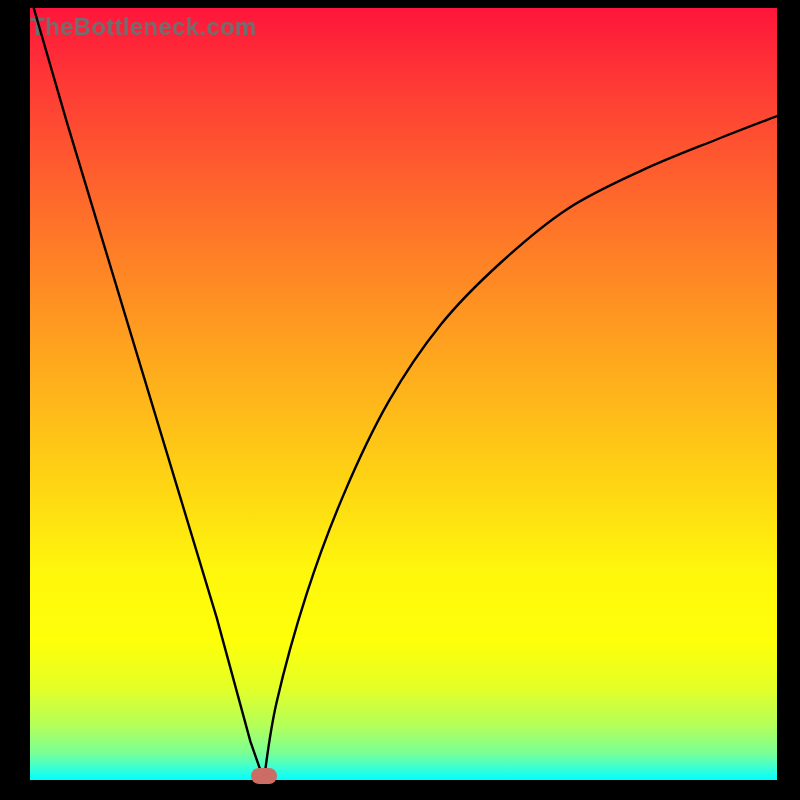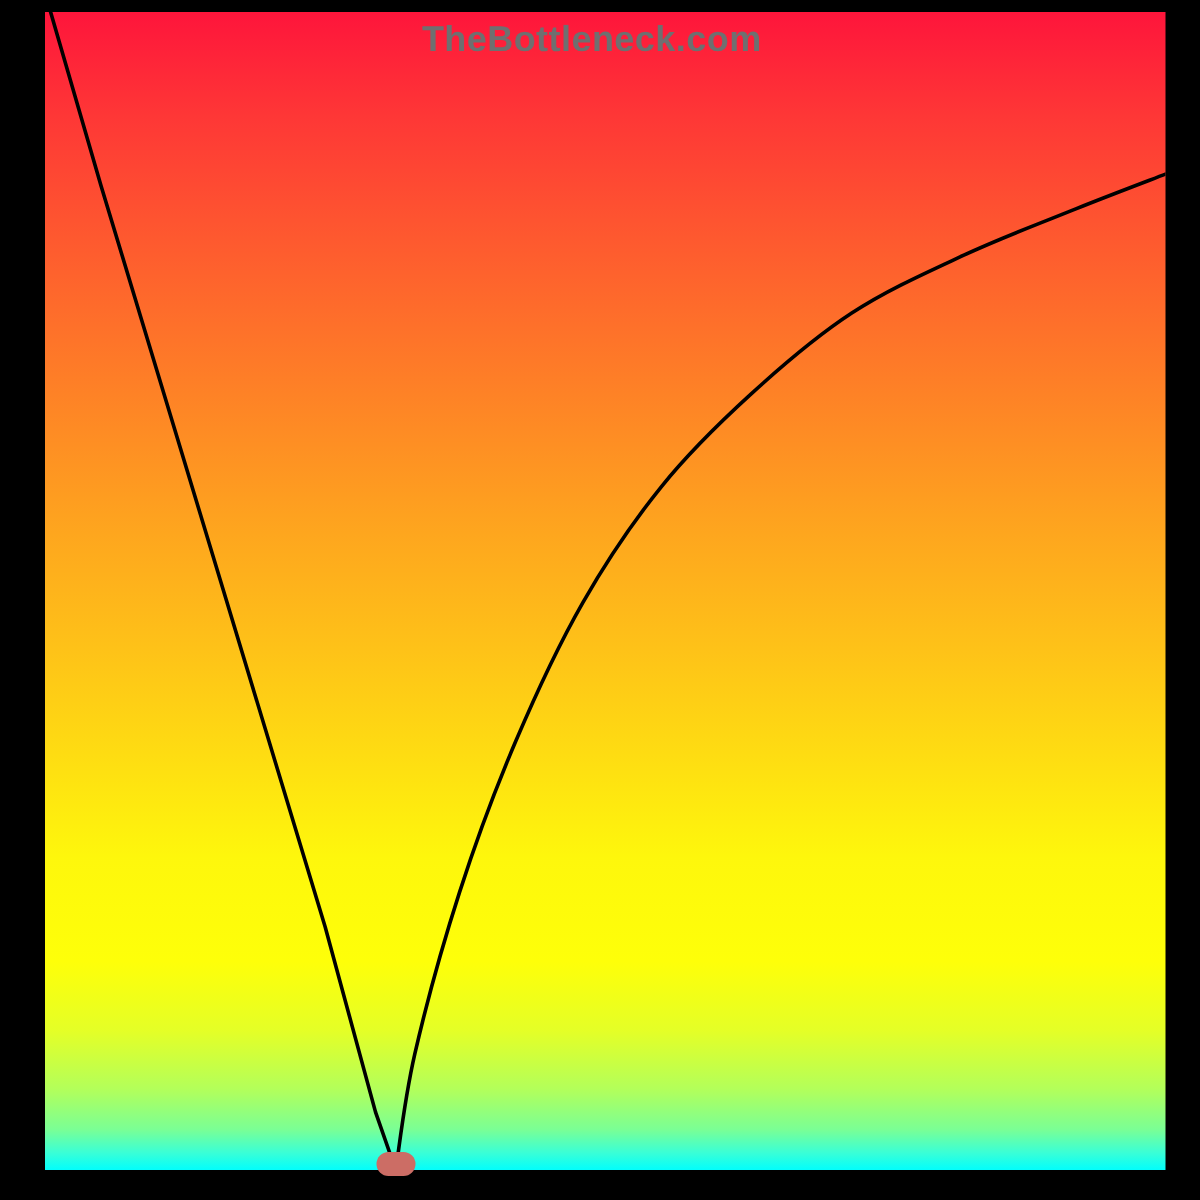--- a/index.html
+++ b/index.html
@@ -23,21 +23,21 @@
       #e4ff27 88%,
       #b3ff5a 93%,
       #7aff95 96.5%,
       #3affd6 98.5%,
       #02fefc 100%
     );
   }
   .watermark {
     position: absolute;
     top: 5px; left: 0; width: 100%;
-    text-align: center;
+    text-align: left;
     padding-right: 18px;
     font-family: Arial, Helvetica, sans-serif;
     font-size: 24px;
     font-weight: 700;
     color: #6f6f70;
     letter-spacing: 0.3px;
     pointer-events: none;
   }
   .curve-svg {
     position: absolute;

